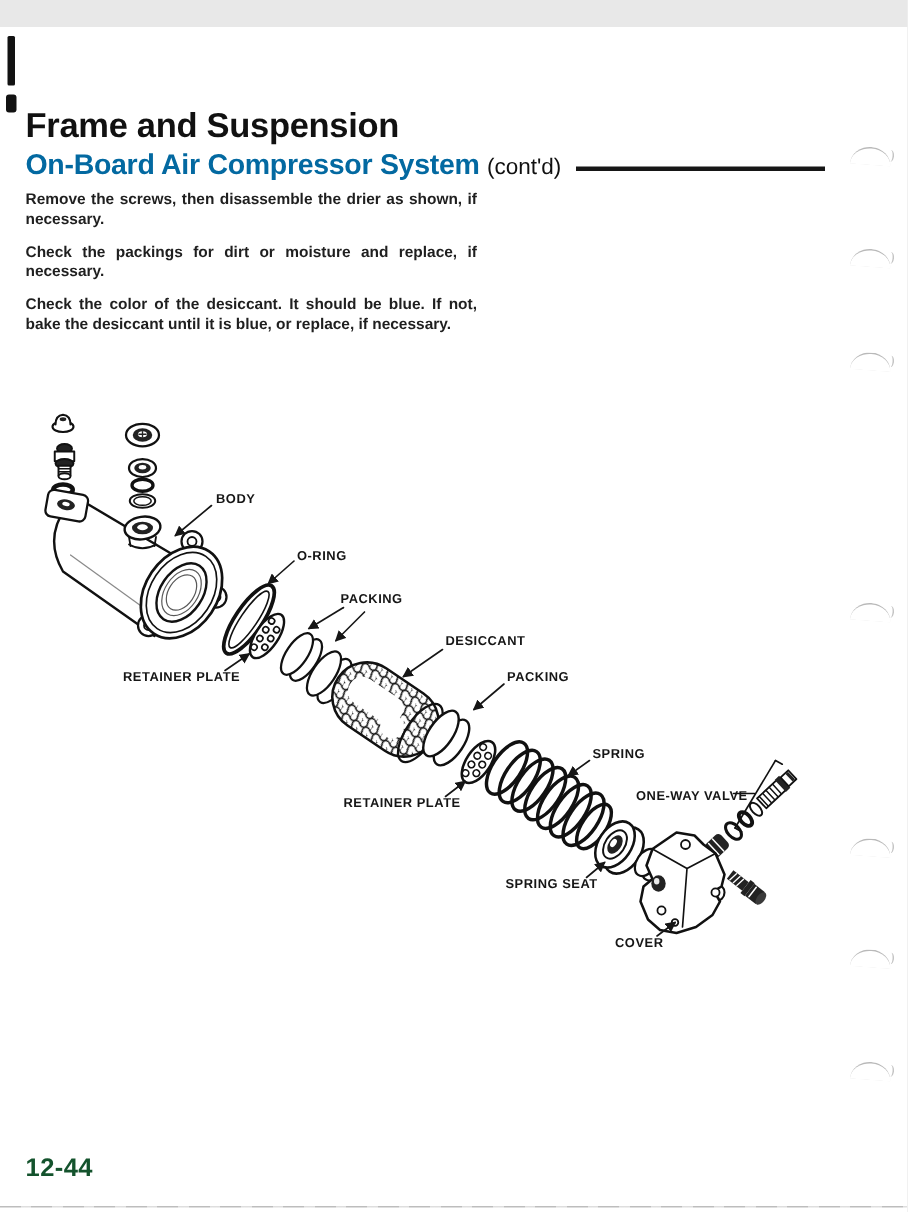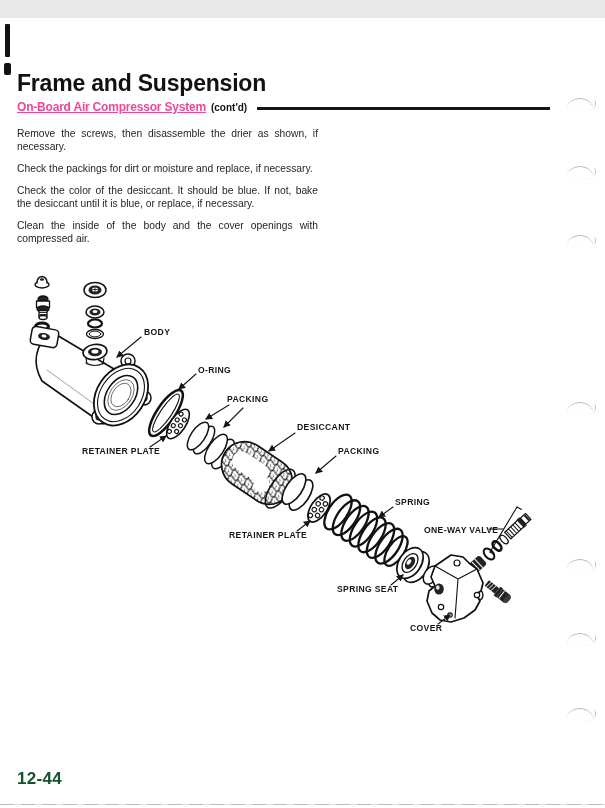--- a/index.html
+++ b/index.html
@@ -14,29 +14,29 @@
   .mark-blob{left:4px;top:45px;width:7px;height:12px;border-radius:2px;}
   
   h1{
     position:absolute;left:17px;top:52px;margin:0;
     font-size:23px;font-weight:700;letter-spacing:-0.2px;color:#111;
   }
   .subtitle-row{
     position:absolute;left:17px;top:82px;width:533px;
     display:flex;align-items:baseline;margin:0;
   }
-  h2{margin:0;font-size:12px;font-weight:700;letter-spacing:-0.2px;color:#ec4899;text-decoration:underline;}
-  .contd{font-size:10px;font-weight:700;margin-left:5px;color:#111;}
+  h2{margin:0;font-size:19px;font-weight:700;letter-spacing:-0.2px;color:#0369a1;}
+  .contd{font-size:15px;font-weight:400;margin-left:5px;color:#111;}
   .rule{flex:1;height:2.5px;background:#161616;margin-left:10px;align-self:center;margin-top:3px;}
   
   .instructions{
     position:absolute;left:17px;top:109px;width:301px;
     font-size:10.3px;line-height:13px;color:#1f1f1f;
   }
-  .instructions p{margin:0 0 9px 0;text-align:justify;}
+  .instructions p{margin:0 0 9px 0;text-align:justify;font-weight:bold;}
   
   .diagram{position:absolute;left:0;top:250px;}
   .diagram text{
     font-family:"Liberation Sans", sans-serif;
     font-size:8.6px;font-weight:700;letter-spacing:0.35px;fill:#161616;
   }
   
   .curl{
     position:absolute;left:567px;width:27px;height:11px;
     border-top:1.6px solid #b9b9b9;border-radius:50% / 100% 100% 0 0;
@@ -68,21 +68,20 @@
   <div class="subtitle-row">
     <h2>On-Board Air Compressor System</h2>
     <span class="contd">(cont'd)</span>
     <span class="rule"></span>
   </div>
 
   <section class="instructions">
     <p>Remove the screws, then disassemble the drier as shown, if necessary.</p>
     <p>Check the packings for dirt or moisture and replace, if necessary.</p>
     <p>Check the color of the desiccant. It should be blue. If not, bake the desiccant until it is blue, or replace, if necessary.</p>
-    <p>Clean the inside of the body and the cover openings with compressed air.</p>
   </section>
 
   <svg class="diagram" width="605" height="420" viewBox="0 250 605 420" fill="none" stroke-linejoin="round" stroke-linecap="round">
     <defs>
       <pattern id="beads" width="8" height="7" patternUnits="userSpaceOnUse">
         <rect width="8" height="7" fill="#ffffff"></rect>
         <circle cx="2.2" cy="1.8" r="2.5" fill="#ffffff" stroke="#111" stroke-width="1"></circle>
         <circle cx="6.2" cy="5.2" r="2.5" fill="#ffffff" stroke="#111" stroke-width="1"></circle>
       </pattern>
       <marker id="ah" viewBox="0 0 10 10" refX="8.5" refY="5" markerWidth="6.5" markerHeight="6.5" orient="auto-start-reverse">

